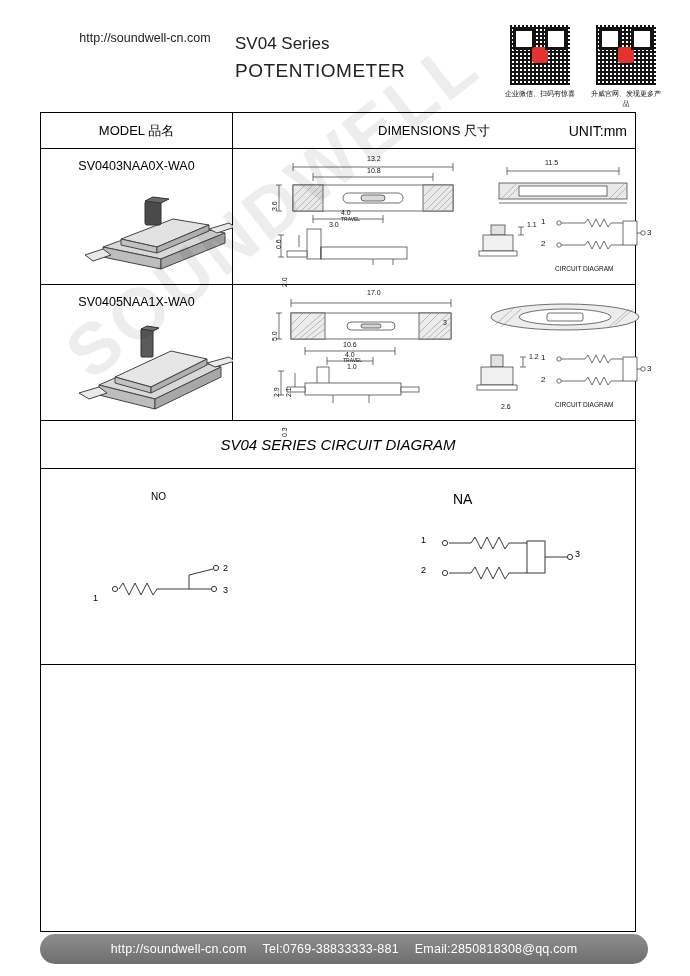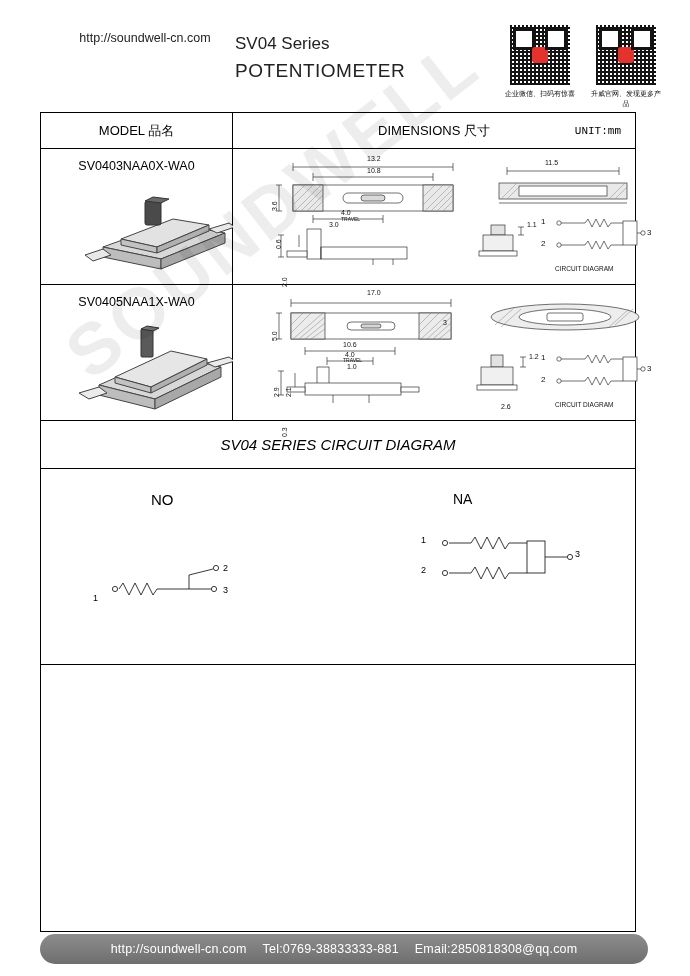--- a/index.html
+++ b/index.html
@@ -149,23 +149,22 @@
     box-sizing: border-box;
   }
   .head-dims {
     flex: 1;
     display: flex; align-items: center; justify-content: center;
     position: relative;
     font-size: 13px;
   }
   .head-unit {
     position: absolute;
-    right: 14px;
-    font-size: 11px;
-    font-family: Liberation Mono, monospace;
+    right: 8px;
+    font-size: 14px;
   }
 
   .prod-row { height: 136px; display: flex; gap: 12px; }
   .prod-cell {
     width: 192px;
     border-right: 1px solid #000;
     box-sizing: border-box;
     position: relative;
   }
   .prod-name {
@@ -522,21 +521,21 @@
         <div class="cd-label" style="left:296px;top:68px;font-size:8px;">1</div>
         <div class="cd-label" style="left:296px;top:90px;font-size:8px;">2</div>
         <div class="cd-label" style="left:402px;top:79px;font-size:8px;">3</div>
         <div class="cd-label" style="left:310px;top:116px;">CIRCUIT DIAGRAM</div>
       </div>
     </div>
 
     <div class="row circuit-title-row">SV04 SERIES CIRCUIT DIAGRAM</div>
 
     <div class="row circuit-body-row">
-      <div style="position:absolute;left:110px;top:22px;font-size:15px;">NO</div>
+      <div style="position:absolute;left:110px;top:22px;font-size:10px;">NO</div>
       <div style="position:absolute;left:412px;top:22px;font-size:14px;">NA</div>
 
       <svg width="180" height="70" viewBox="0 0 180 70" style="position:absolute;left:60px;top:68px;">
         <g stroke="#222" fill="none" stroke-width=".9">
           <circle cx="14" cy="52" r="2.6"></circle>
           <polyline points="18,52 22,46 28,58 34,46 40,58 46,46 52,58 56,52 110,52"></polyline>
           <circle cx="113" cy="52" r="2.6"></circle>
           <line x1="88" y1="52" x2="88" y2="38"></line>
           <line x1="88" y1="38" x2="112" y2="32"></line>
           <circle cx="115" cy="31" r="2.6"></circle>

